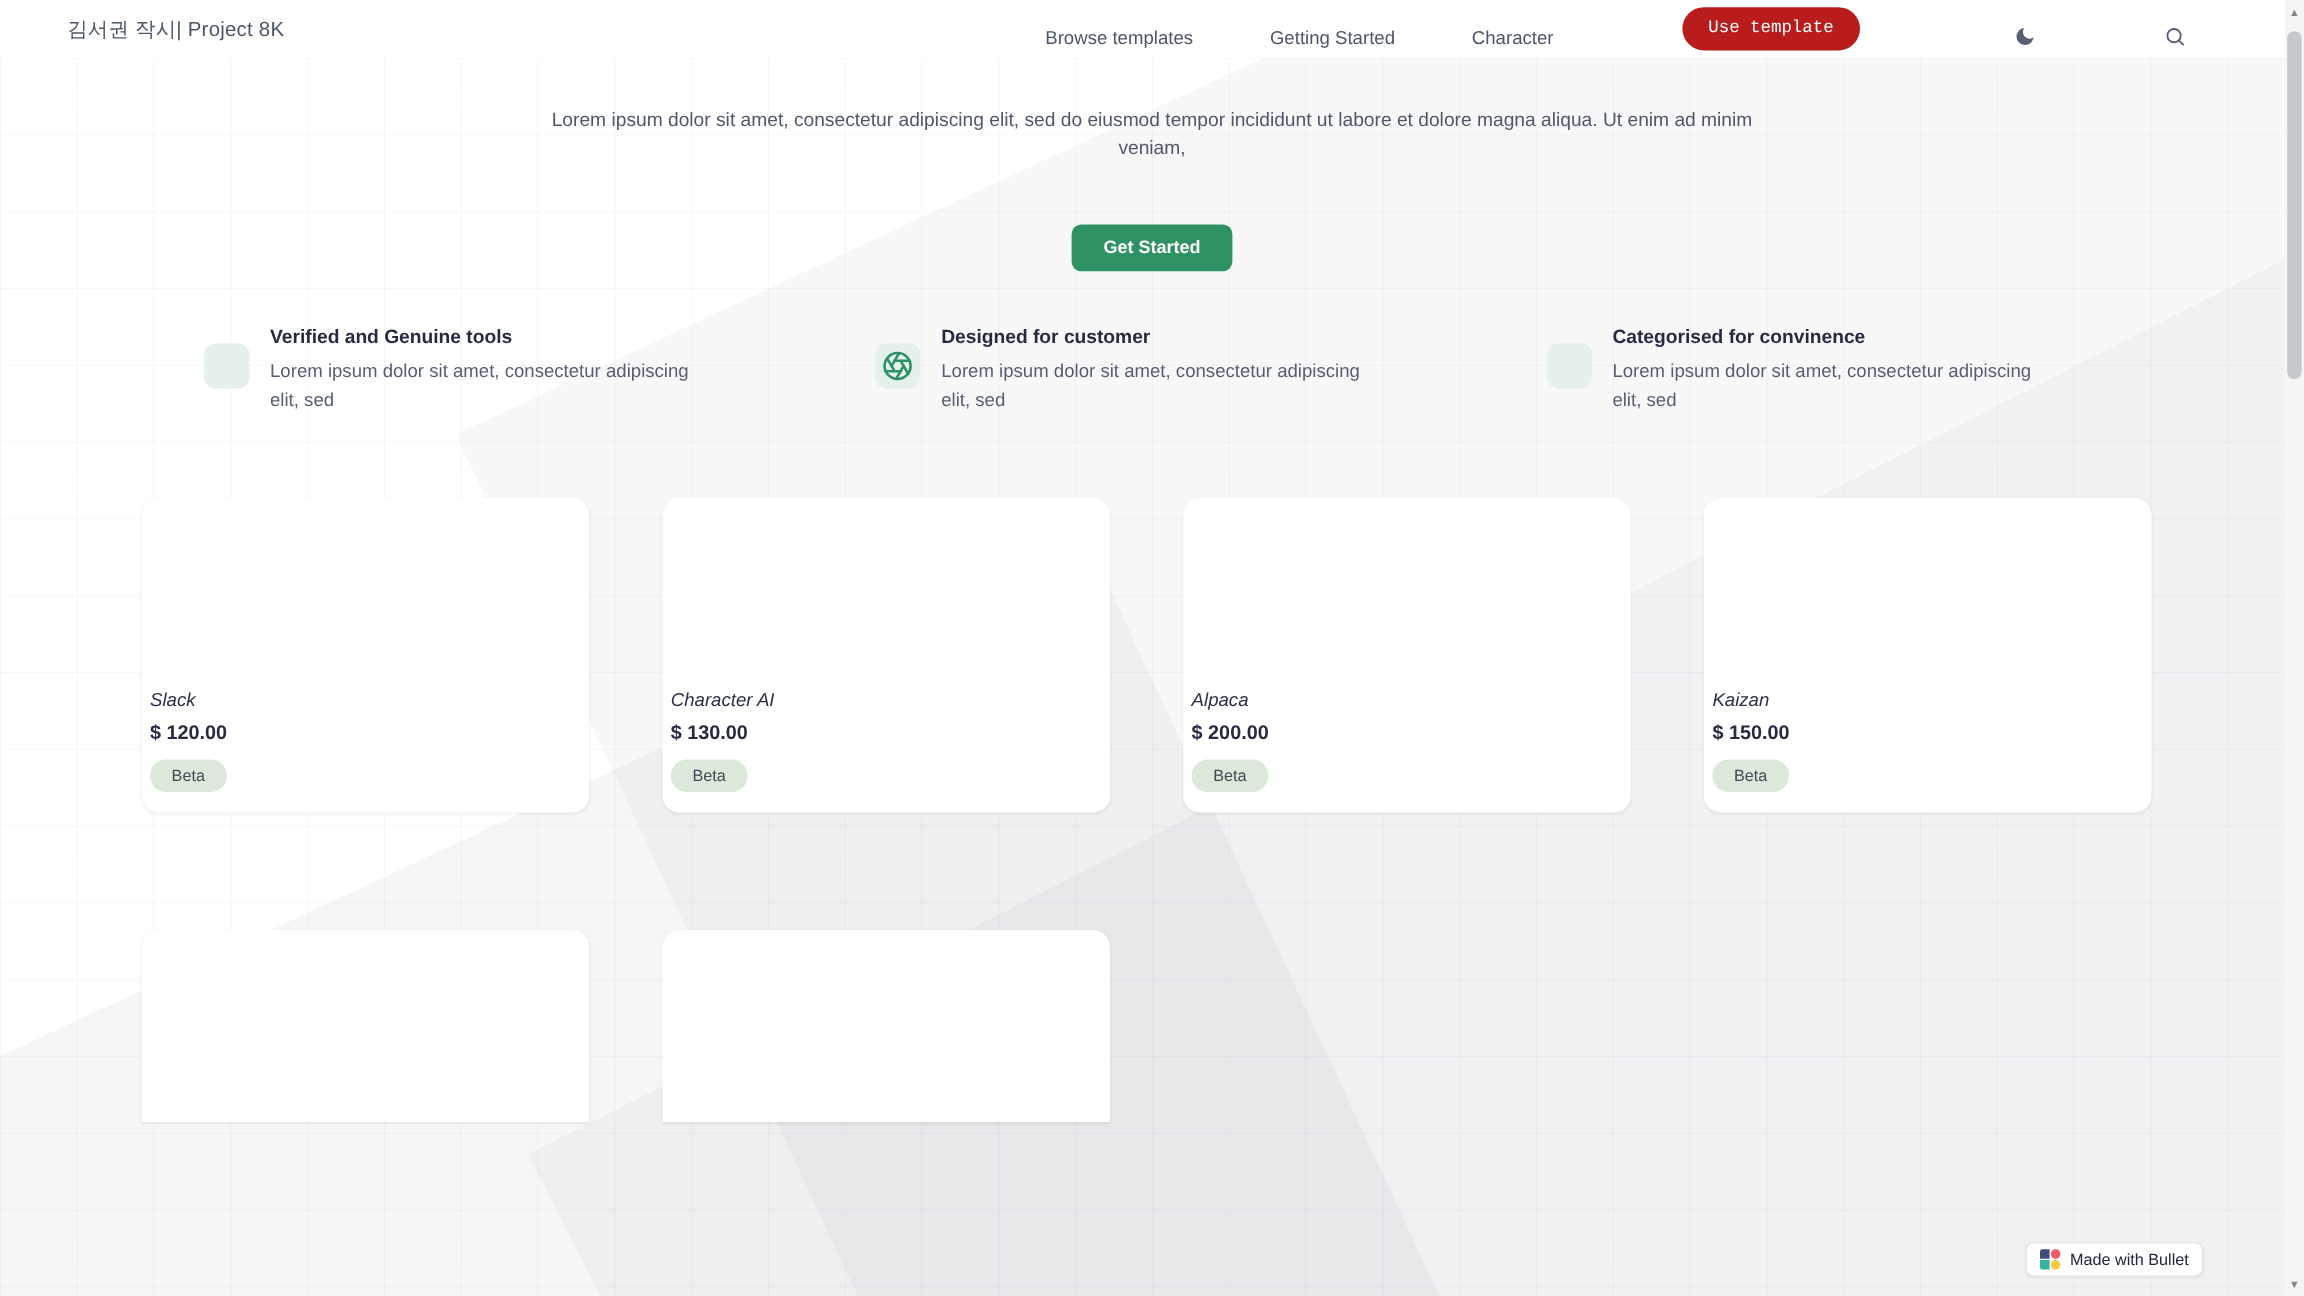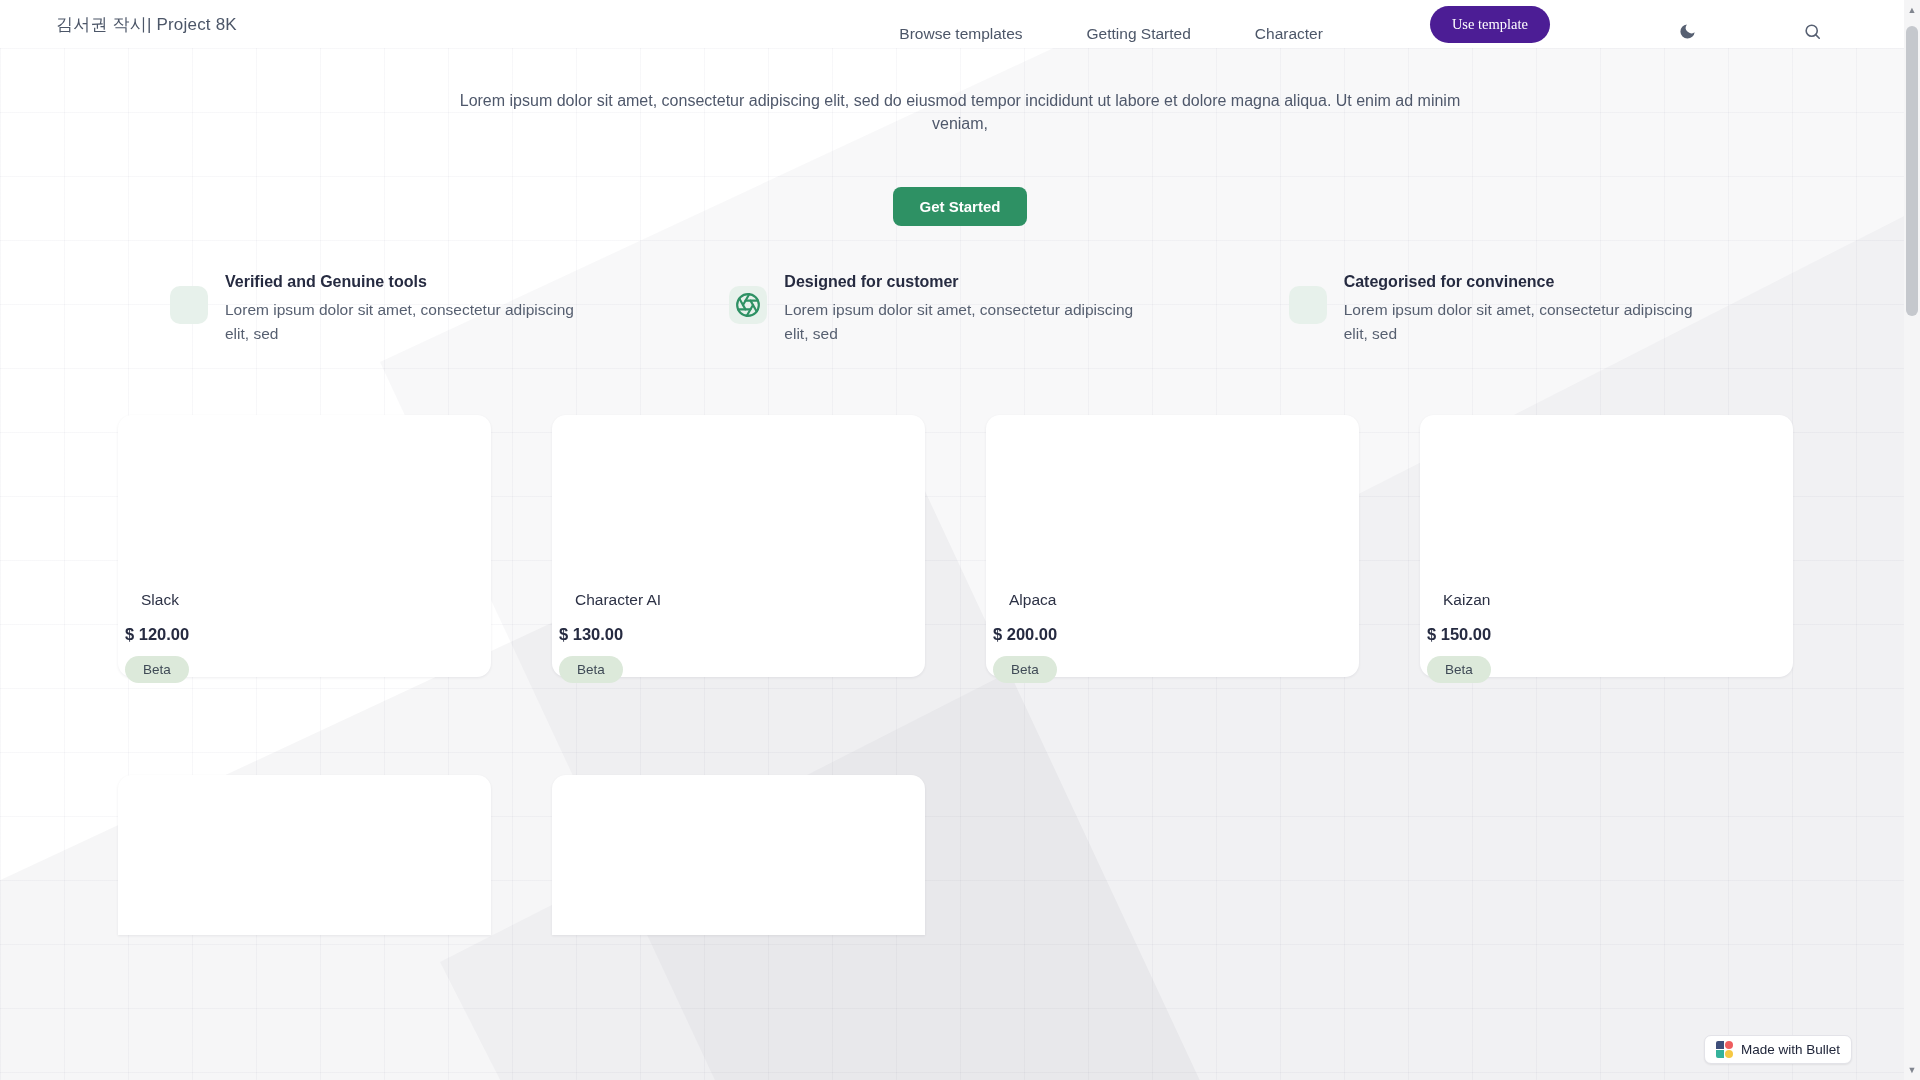--- a/index.html
+++ b/index.html
@@ -36,23 +36,23 @@
   .header {
     position: relative; z-index: 3;
     height: 48px; display: flex; align-items: center;
     padding: 0 96px 0 56px; background: #ffffff;
   }
   .logo { font-size: 17px; color: #4c5668; letter-spacing: 0.2px; }
   .nav { margin-left: auto; display: flex; align-items: flex-end; gap: 64px; }
   .nav-link { font-size: 15.5px; color: #4c5668; cursor: pointer; white-space: nowrap; }
   .cta-pill {
     margin-left: 43px;
-    background: #4c1d95; color: #ffffff;
+    background: #b91c1c; color: #ffffff;
     border: none; border-radius: 19px;
-    font-family: Liberation Serif, serif; font-size: 14.5px;
+    font-family: Liberation Mono, monospace; font-size: 14.5px;
     padding: 10px 22px; cursor: pointer;
   }
   .icon-btn { background: none; border: none; padding: 2px; cursor: pointer;
               display: flex; align-items: center; justify-content: center; }
   .moon-btn { margin-left: 62px; }
   .search-btn { margin-left: 38px; }
   .icon-btn svg { display: block; }
 
   
   .hero { text-align: center; margin-top: 42px; }
@@ -100,39 +100,39 @@
   }
   .card {
     width: 373px; height: 262px;
     background: #ffffff; border-radius: 14px;
     box-shadow: 0 1px 3px rgba(20,20,40,0.07);
     display: flex; flex-direction: column;
     cursor: pointer;
   }
   .card-img { height: 160px; flex: 0 0 160px; }
   .card-info { padding: 0 10px 0 7px; }
-  .card-name { font-size: 15.5px; color: #2c3145; margin: 16px; }
+  .card-name { font-size: 15.5px; color: #2c3145; margin: 0; font-style: italic; }
   .card-price { font-size: 16.5px; font-weight: bold; color: #262b41; margin: 9px 0 0; }
   .card-badge {
     display: inline-block; margin-top: 12px;
     background: #dce9da; color: #3f4a56;
     font-size: 13.5px; border-radius: 999px;
     padding: 6px 18px;
   }
   .cards-row-2 { display: flex; gap: 61px; padding-left: 118px; margin-top: 98px; }
   .card-partial {
     width: 373px; height: 160px;
     background: #ffffff; border-radius: 14px 14px 0 0;
     box-shadow: 0 1px 3px rgba(20,20,40,0.07);
     cursor: pointer;
   }
 
   
   .made-with {
-    position: absolute; right: 68px; bottom: 16px; z-index: 5;
+    position: absolute; right: 84px; bottom: 16px; z-index: 5;
     display: flex; align-items: center; gap: 8px;
     background: #ffffff; border: 1px solid #e3e3e8; border-radius: 7px;
     padding: 5px 11px; box-shadow: 0 1px 2px rgba(0,0,0,0.07);
     font-size: 13.5px; color: #20263a; cursor: pointer;
   }
   .bullet-logo { width: 17px; height: 17px; display: grid;
     grid-template-columns: 8px 8px; grid-template-rows: 8px 8px; gap: 1px; }
   .bl-1 { background: #3e4e7a; border-radius: 2px 0 0 0; }
   .bl-2 { background: #ee5d5f; border-radius: 50%; }
   .bl-3 { background: #35b29b; border-radius: 0 0 0 2px; }

